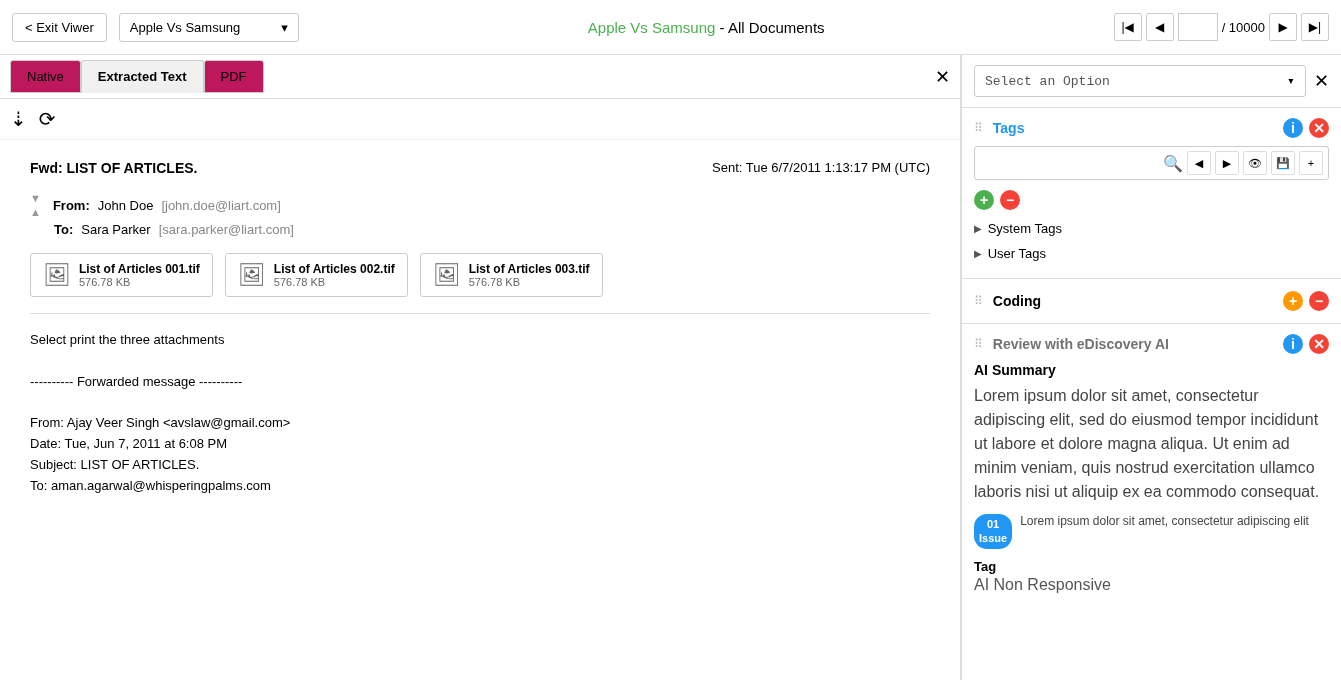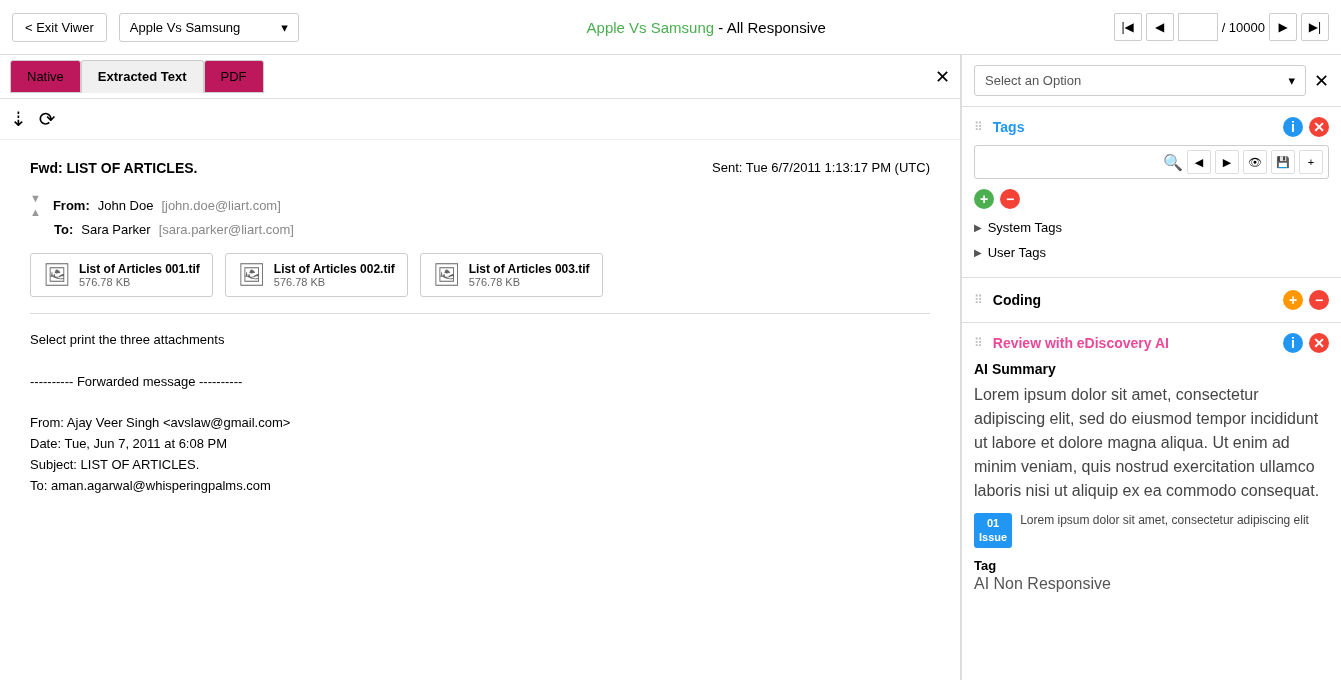--- a/index.html
+++ b/index.html
@@ -95,21 +95,21 @@
     .right-panel {
       width: 380px; display: flex; flex-direction: column; overflow-y: auto; border-left: 1px solid #ddd;
     }
 
     
     .right-top {
       display: flex; align-items: center; padding: 10px 12px; border-bottom: 1px solid #ddd; gap: 8px;
     }
     .select-option {
       flex: 1; border: 1px solid #ccc; border-radius: 3px; padding: 7px 10px;
-      display: flex; align-items: flex-end; cursor: pointer; background: #fff;
+      display: flex; align-items: flex-end; cursor: pointer; background: #fff; font-family: Liberation Mono, monospace;
     }
     .select-option-label { flex: 1; font-size: 13px; color: #555; }
     .right-fullscreen-btn { background: none; border: none; cursor: pointer; font-size: 18px; }
 
     
     .section {
       border-bottom: 1px solid #ddd; padding: 10px 12px;
     }
     .section-header {
       display: flex; align-items: center; margin-bottom: 8px; gap: 6px;
@@ -156,45 +156,45 @@
     }
     .coding-title { font-size: 14px; font-weight: bold; flex: 1; }
 
     
     .ai-section {
       padding: 10px 12px;
     }
     .ai-section-header {
       display: flex; align-items: center; margin-bottom: 8px; gap: 6px;
     }
-    .ai-title { font-size: 14px; font-weight: bold; color: #ec4899; flex: 1; }
+    .ai-title { font-size: 14px; font-weight: bold; color: #737373; flex: 1; }
     .ai-summary-title { font-size: 14px; font-weight: bold; margin-bottom: 6px; }
     .ai-summary-text { font-size: 16px; color: #444; line-height: 1.5; margin-bottom: 10px; }
     .issue-row { display: flex; align-items: flex-start; gap: 8px; margin-bottom: 10px; }
     .issue-badge {
       background: #2196f3; color: #fff; font-size: 11px; font-weight: bold;
-      border-radius: 3px; padding: 3px 5px; min-width: 36px; text-align: center; line-height: 1.3;
+      border-radius: 13px; padding: 3px 5px; min-width: 36px; text-align: center; line-height: 1.3;
     }
     .issue-text { font-size: 12px; color: #444; }
     .tag-label { font-size: 13px; font-weight: bold; margin-bottom: 2px; }
     .tag-value { font-size: 16px; color: #555; }
   </style>
 </head>
 <body>
 
 <div class="top-bar">
   <button class="exit-btn">
     <span>&lt; Exit Viwer</span>
   </button>
   <div class="case-select">
     <span class="case-select-label">Apple Vs Samsung</span>
     <span>▾</span>
   </div>
   <div class="center-title">
-    <span class="green">Apple Vs Samsung</span><span> - All Responsive</span>
+    <span class="green">Apple Vs Samsung</span><span> - All Documents</span>
   </div>
   <div class="pagination">
     <button class="page-btn">|◀</button>
     <button class="page-btn">◀</button>
     <input class="page-input" type="text" style="">
     <span class="page-total">/ 10000</span>
     <button class="page-btn">▶</button>
     <button class="page-btn">▶|</button>
   </div>
 </div>

